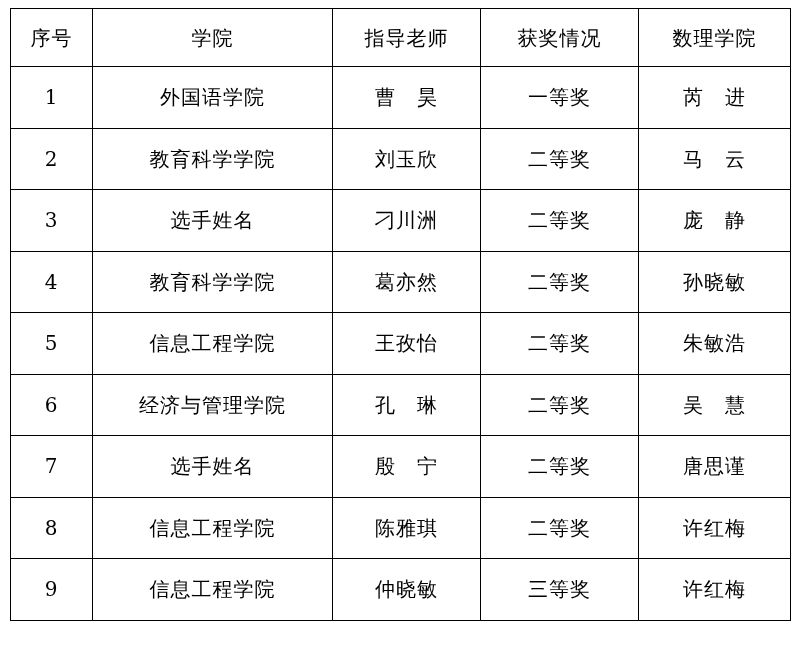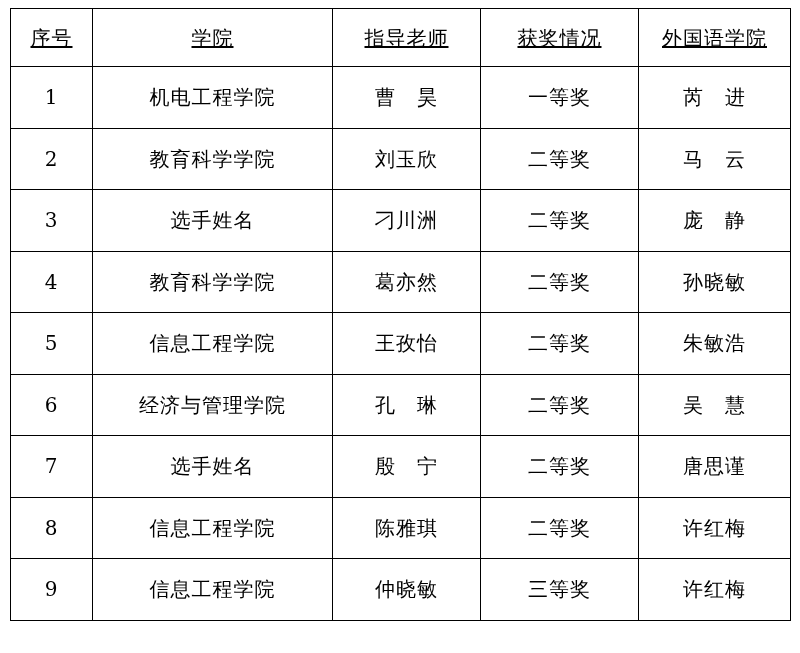--- a/index.html
+++ b/index.html
@@ -37,21 +37,20 @@
     border: 1.5px solid #000000;
     text-align: center;
     vertical-align: middle;
     font-weight: normal;
     font-size: 20px;
     letter-spacing: 1px;
     padding: 0;
   }
   table.award-table thead th {
     height: 57px;
-    text-decoration: underline;
   }
   table.award-table tbody td {
     height: 60.5px;
   }
   td.idx, th.idx {
     font-size: 19px;
     letter-spacing: 0;
   }
   .cell-inner {
     display: block;
@@ -83,31 +82,31 @@
         <th>
             <span class="cell-inner spaced">学院</span>
           </th>
         <th>
             <span class="cell-inner spaced">指导老师</span>
           </th>
         <th>
             <span class="cell-inner spaced">获奖情况</span>
           </th>
         <th>
-            <span class="cell-inner spaced">外国语学院</span>
+            <span class="cell-inner spaced">数理学院</span>
           </th>
       </tr>
     </thead>
     <tbody>
       <tr>
         <td class="idx">
             <span class="cell-inner">1</span>
           </td>
         <td>
-            <span class="cell-inner">机电工程学院</span>
+            <span class="cell-inner">外国语学院</span>
           </td>
         <td>
             <span class="cell-inner">曹　昊</span>
           </td>
         <td>
             <span class="cell-inner">一等奖</span>
           </td>
         <td>
             <span class="cell-inner">芮　进</span>
           </td>

